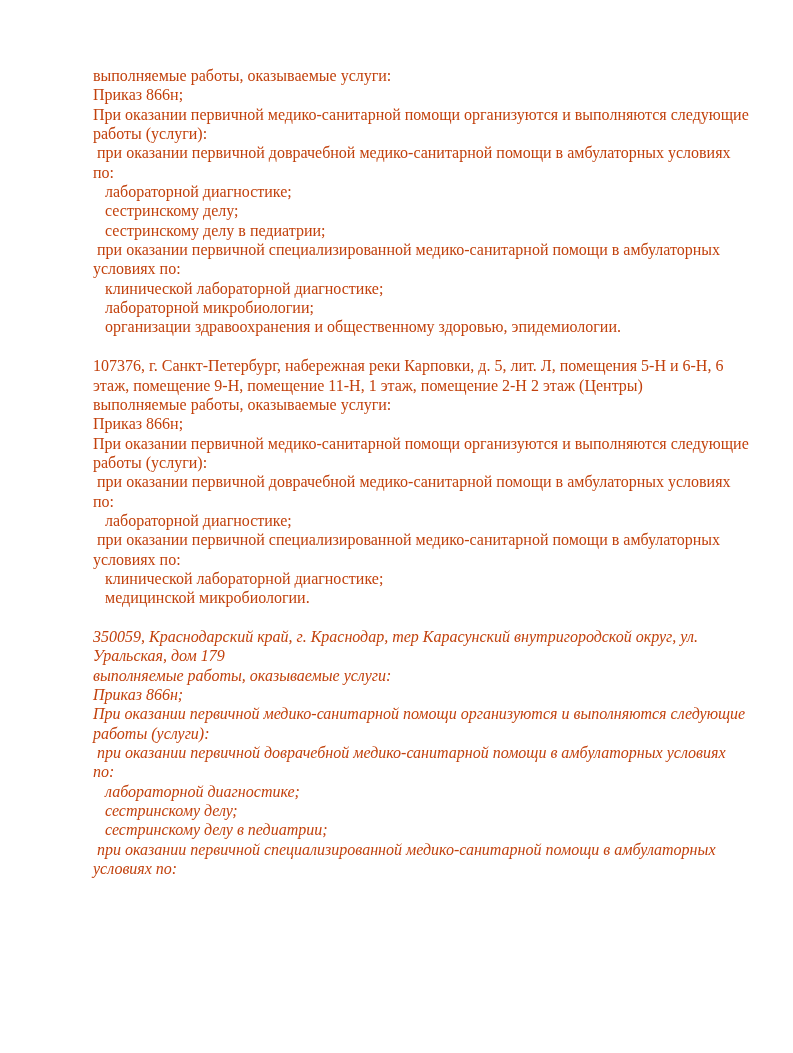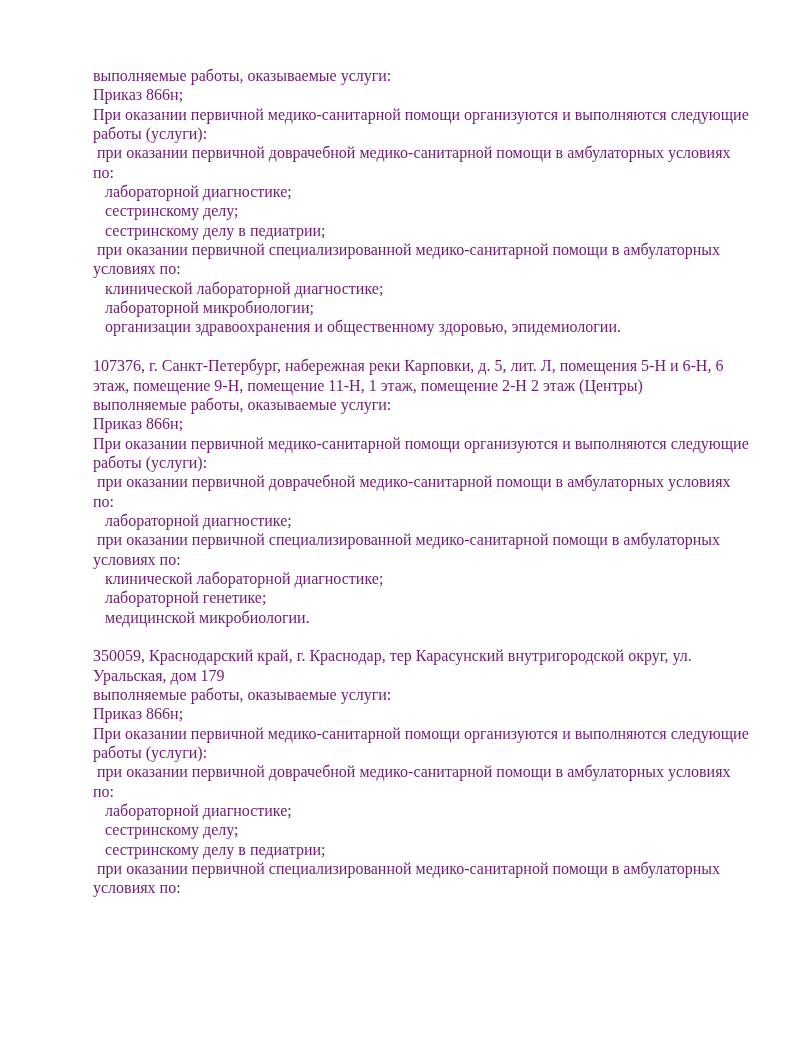--- a/index.html
+++ b/index.html
@@ -14,28 +14,29 @@
     position: relative;
   }
   .page {
     position: absolute;
     top: 66px;
     left: 93px;
     width: 660px;
     font-family: "Liberation Serif", "DejaVu Serif", serif;
     font-size: 16px;
     line-height: 19.35px;
-    color: #701a75;
+    color: #c2410c;
     -webkit-font-smoothing: antialiased;
   }
   .block {
     margin: 0 0 19.35px 0;
   }
   .block:last-child {
     margin-bottom: 4px;
+    font-style: italic;
   }
   .line {
     white-space: pre-wrap;
     min-height: 19.35px;
   }
   .indent-0 { padding-left: 0; }
   .indent-1 { padding-left: 4px; }
   .indent-2 { padding-left: 12px; }
 </style>
 </head>
@@ -65,21 +66,20 @@
         <div class="line indent-0">выполняемые работы, оказываемые услуги:</div>
         <div class="line indent-0">Приказ 866н;</div>
         <div class="line indent-0">При оказании первичной медико-санитарной помощи организуются и выполняются следующие</div>
         <div class="line indent-0">работы (услуги):</div>
         <div class="line indent-1">при оказании первичной доврачебной медико-санитарной помощи в амбулаторных условиях</div>
         <div class="line indent-0">по:</div>
         <div class="line indent-2">лабораторной диагностике;</div>
         <div class="line indent-1">при оказании первичной специализированной медико-санитарной помощи в амбулаторных</div>
         <div class="line indent-0">условиях по:</div>
         <div class="line indent-2">клинической лабораторной диагностике;</div>
-        <div class="line indent-2">лабораторной генетике;</div>
         <div class="line indent-2">медицинской микробиологии.</div>
       </div>
       <div class="block">
         <div class="line indent-0">350059, Краснодарский край, г. Краснодар, тер Карасунский внутригородской округ, ул.</div>
         <div class="line indent-0">Уральская, дом 179</div>
         <div class="line indent-0">выполняемые работы, оказываемые услуги:</div>
         <div class="line indent-0">Приказ 866н;</div>
         <div class="line indent-0">При оказании первичной медико-санитарной помощи организуются и выполняются следующие</div>
         <div class="line indent-0">работы (услуги):</div>
         <div class="line indent-1">при оказании первичной доврачебной медико-санитарной помощи в амбулаторных условиях</div>

